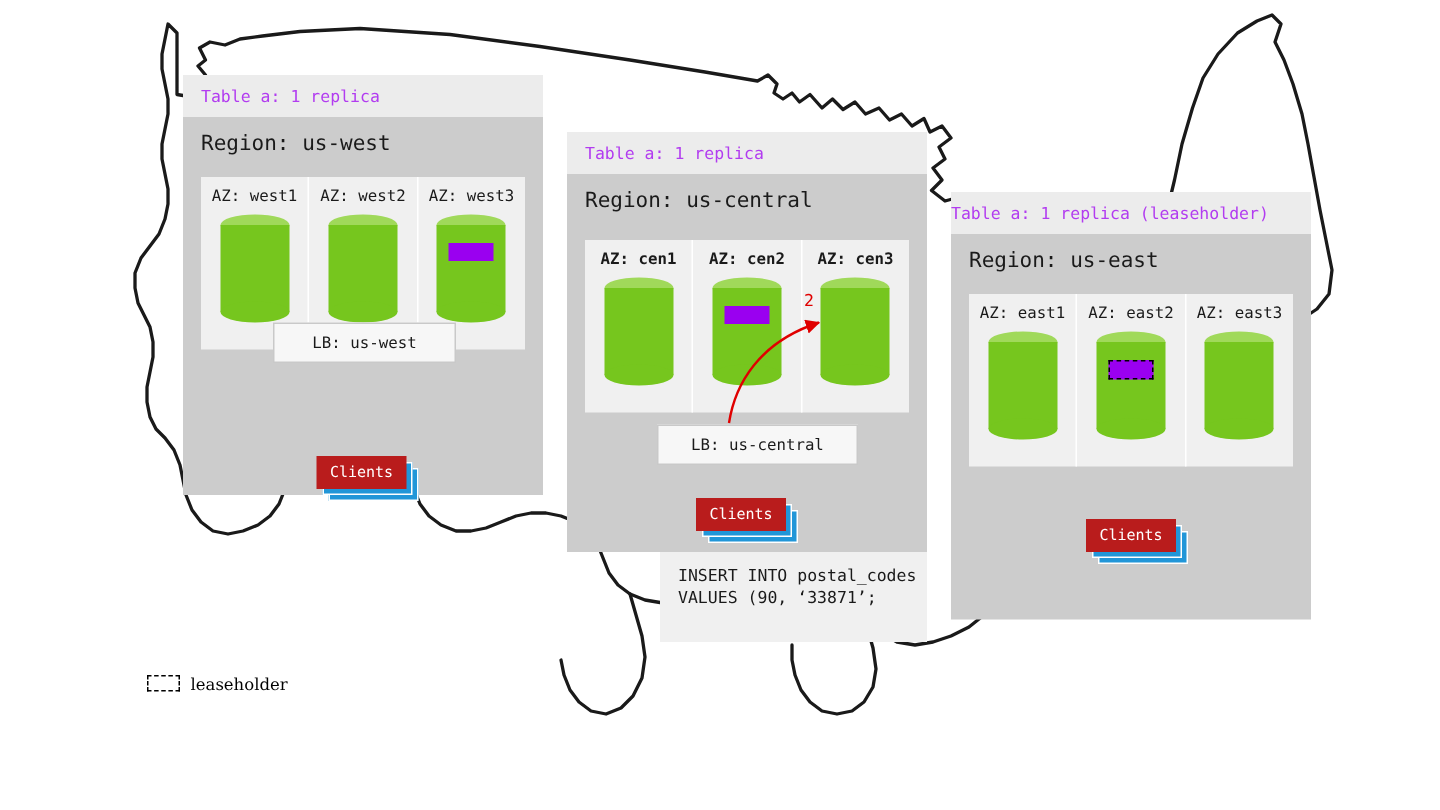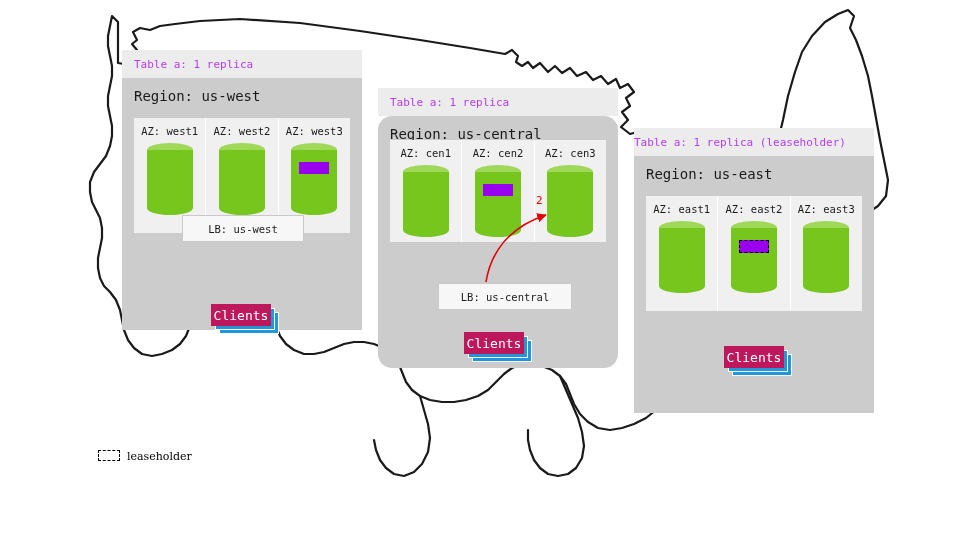--- a/index.html
+++ b/index.html
@@ -69,23 +69,23 @@
     font-size:10.5px;color:#1a1a1a;white-space:nowrap;
   }
 
   
   .clients{position:absolute;}
   .clients .sheet{
     position:absolute;background:#2196d8;border:1px solid #ffffff;
     box-sizing:border-box;
   }
   .clients .front{
-    position:absolute;left:0;top:0;background:#be185d;
+    position:absolute;left:0;top:0;background:#b91c1c;
     display:flex;align-items:center;justify-content:center;
-    color:#ffffff;font-size:13px;box-sizing:border-box;white-space:nowrap;
+    color:#ffffff;font-size:10px;box-sizing:border-box;white-space:nowrap;
   }
 
   
   .sql-box{
     position:absolute;background:#f0f0f0;box-sizing:border-box;
     font-size:11px;color:#1a1a1a;line-height:15px;
     padding:8px 0 0 12px;white-space:pre;
   }
 
   
@@ -193,24 +193,24 @@
           <span>Clients</span>
         </div>
       </div>
     </div>
   </div>
 
   <div class="region-panel" style="left:352px;top:88px;width:240px;height:340px;">
     <div class="panel-header" style="height:28px;padding-left:12px;">
       <span class="hdr-text">Table a: 1 replica</span>
     </div>
-    <div class="panel-body" style="top:28px;height:252px;border-radius:14px;">
+    <div class="panel-body" style="top:28px;height:252px;">
       <div class="region-title" style="left:12px;top:10px;">Region: us-central</div>
 
-      <div class="az-container" style="left:12px;top:24px;width:216px;height:102px;">
+      <div class="az-container" style="left:12px;top:44px;width:216px;height:115px;font-weight:bold;">
         <div class="az-cell">
           <span class="az-label">AZ: cen1</span>
           <div class="cyl" style="width:46px;height:72px;">
             <div class="top" style="height:14px;"></div>
             <div class="body" style="top:7px;height:58px;"></div>
             <div class="bottomcap" style="top:58px;height:14px;"></div>
           </div>
         </div>
         <div class="az-cell">
           <span class="az-label">AZ: cen2</span>
@@ -237,20 +237,22 @@
 
       <div class="clients" style="left:86px;top:216px;width:72px;height:32px;">
         <div class="sheet" style="left:8px;top:8px;width:60px;height:22px;"></div>
         <div class="sheet" style="left:4px;top:4px;width:60px;height:22px;"></div>
         <div class="front" style="width:60px;height:22px;">
           <span>Clients</span>
         </div>
       </div>
     </div>
 
+    <div class="sql-box" style="left:62px;top:280px;width:178px;height:60px;">INSERT INTO postal_codes
+VALUES (90, ‘33871’;</div>
 
     <svg style="position:absolute;left:0;top:0;width:240px;height:340px;pointer-events:none;" viewBox="0 0 240 340" xmlns="http://www.w3.org/2000/svg">
       <defs>
         <marker id="arrowhead-red" markerWidth="7" markerHeight="7" refX="5.5" refY="3" orient="auto">
           <path d="M0,0 L6,3 L0,6 Z" fill="#e00000"></path>
         </marker>
       </defs>
       <path d="M108,194 C112,168 128,140 168,127" fill="none" stroke="#e00000" stroke-width="1.6" marker-end="url(#arrowhead-red)"></path>
     </svg>
     <span class="arrow-num" style="left:158px;top:106px;">2</span>

